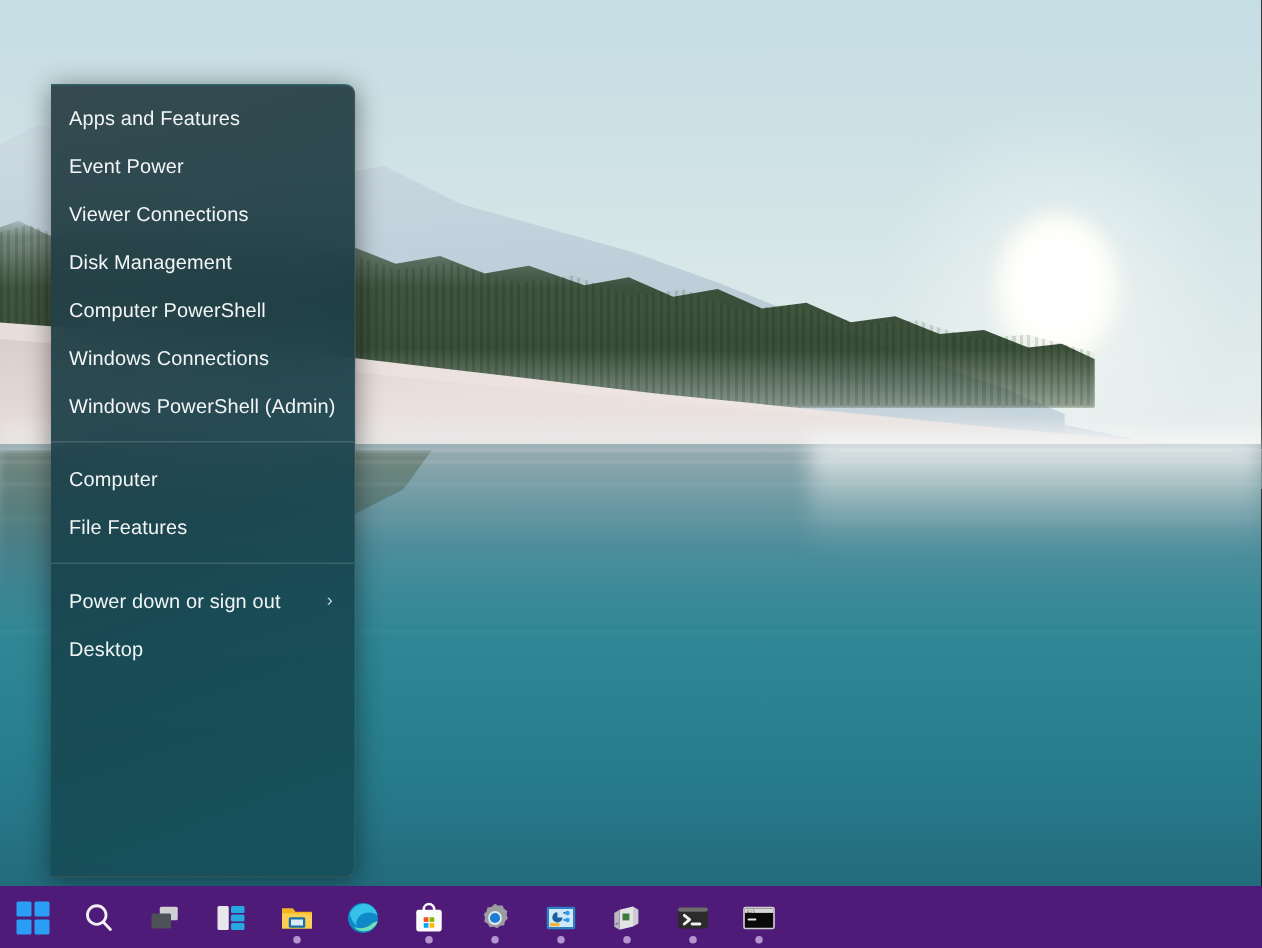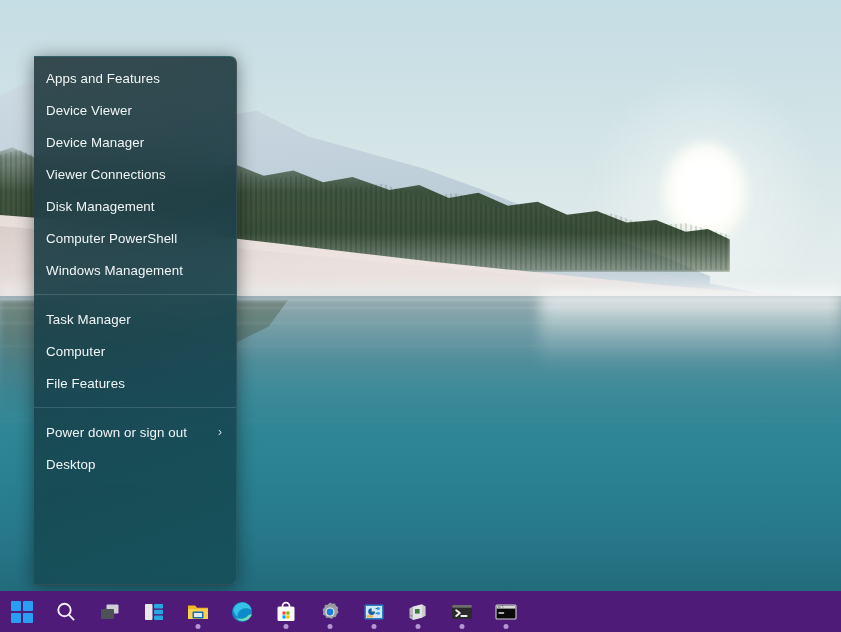--- a/index.html
+++ b/index.html
@@ -175,45 +175,42 @@
     <div class="water-streak ws5"></div>
   </div>
 
   <div id="winx">
 
     <div class="mgroup">
       <div class="mrow">
         <span class="lbl">Apps and Features</span>
       </div>
       <div class="mrow">
-        <span class="lbl">Device Viewer</span>
-      </div>
-      <div class="mrow">
-        <span class="lbl">Device Manager</span>
+        <span class="lbl">Event Power</span>
       </div>
       <div class="mrow">
         <span class="lbl">Viewer Connections</span>
       </div>
       <div class="mrow">
         <span class="lbl">Disk Management</span>
       </div>
       <div class="mrow">
         <span class="lbl">Computer PowerShell</span>
       </div>
       <div class="mrow">
-        <span class="lbl">Windows Management</span>
+        <span class="lbl">Windows Connections</span>
+      </div>
+      <div class="mrow">
+        <span class="lbl">Windows PowerShell (Admin)</span>
       </div>
     </div>
 
     <div class="msep"></div>
 
     <div class="mgroup">
-      <div class="mrow">
-        <span class="lbl">Task Manager</span>
-      </div>
       <div class="mrow">
         <span class="lbl">Computer</span>
       </div>
       <div class="mrow">
         <span class="lbl">File Features</span>
       </div>
     </div>
 
     <div class="msep"></div>
 

